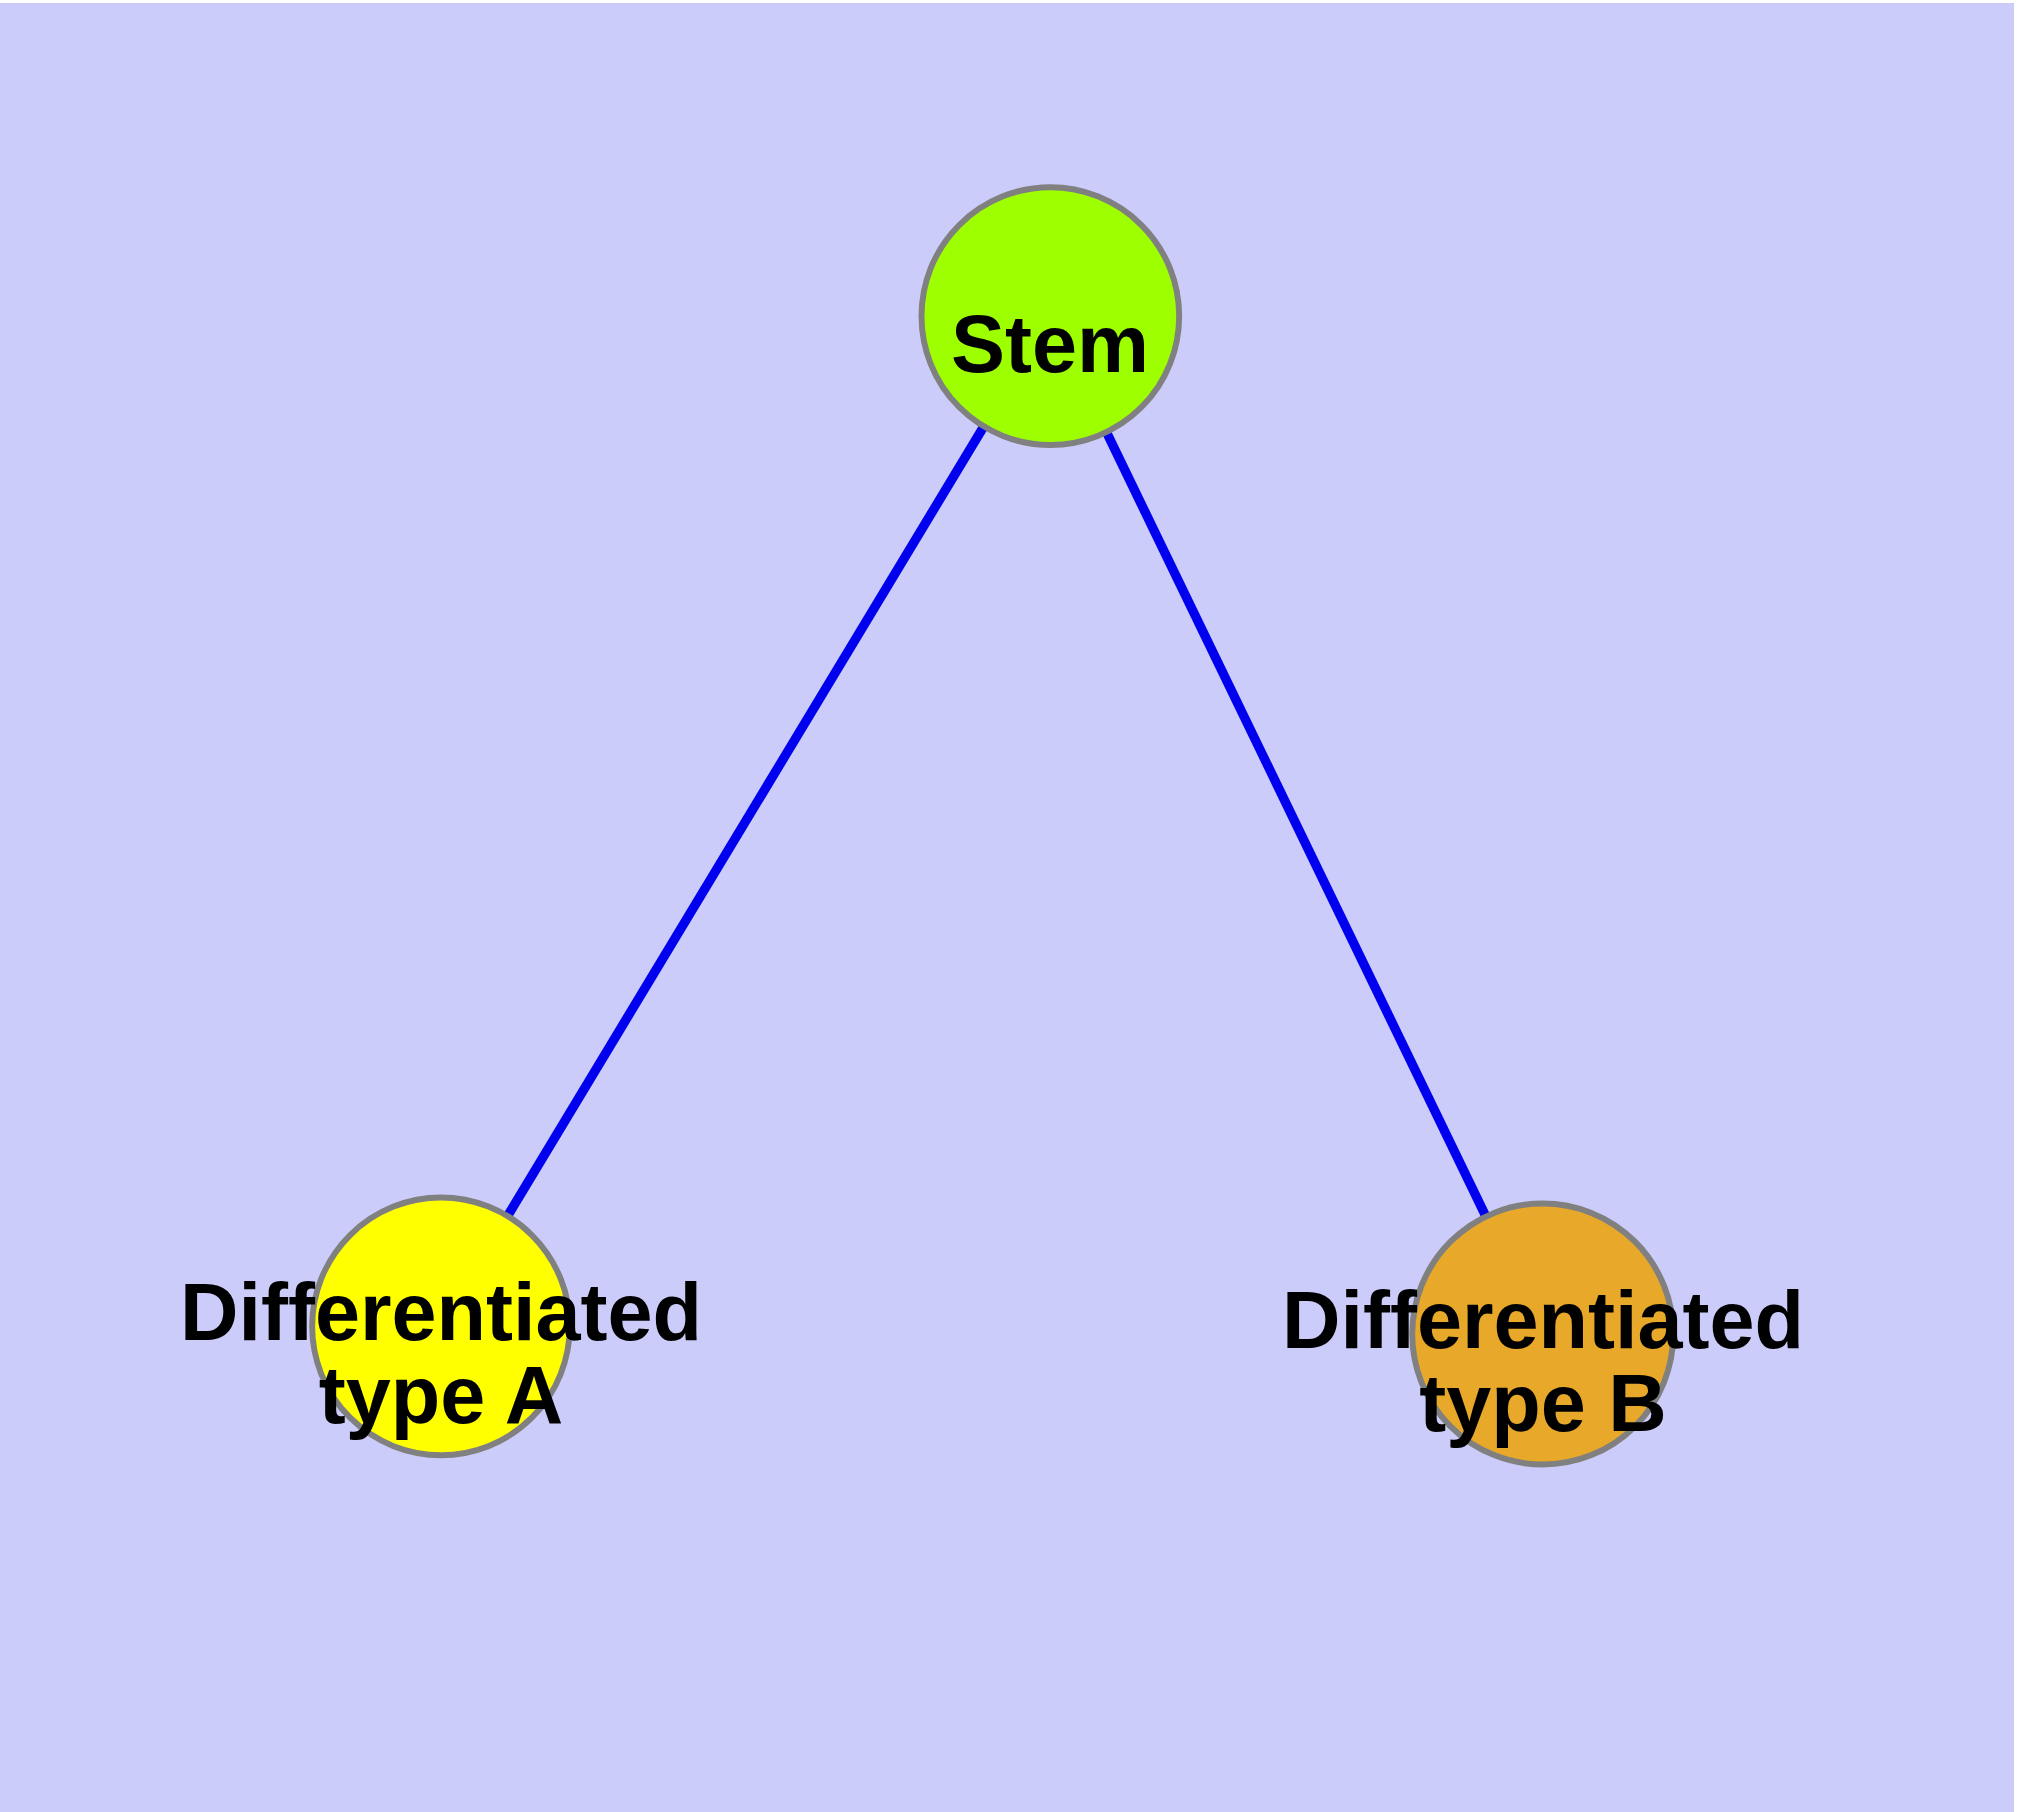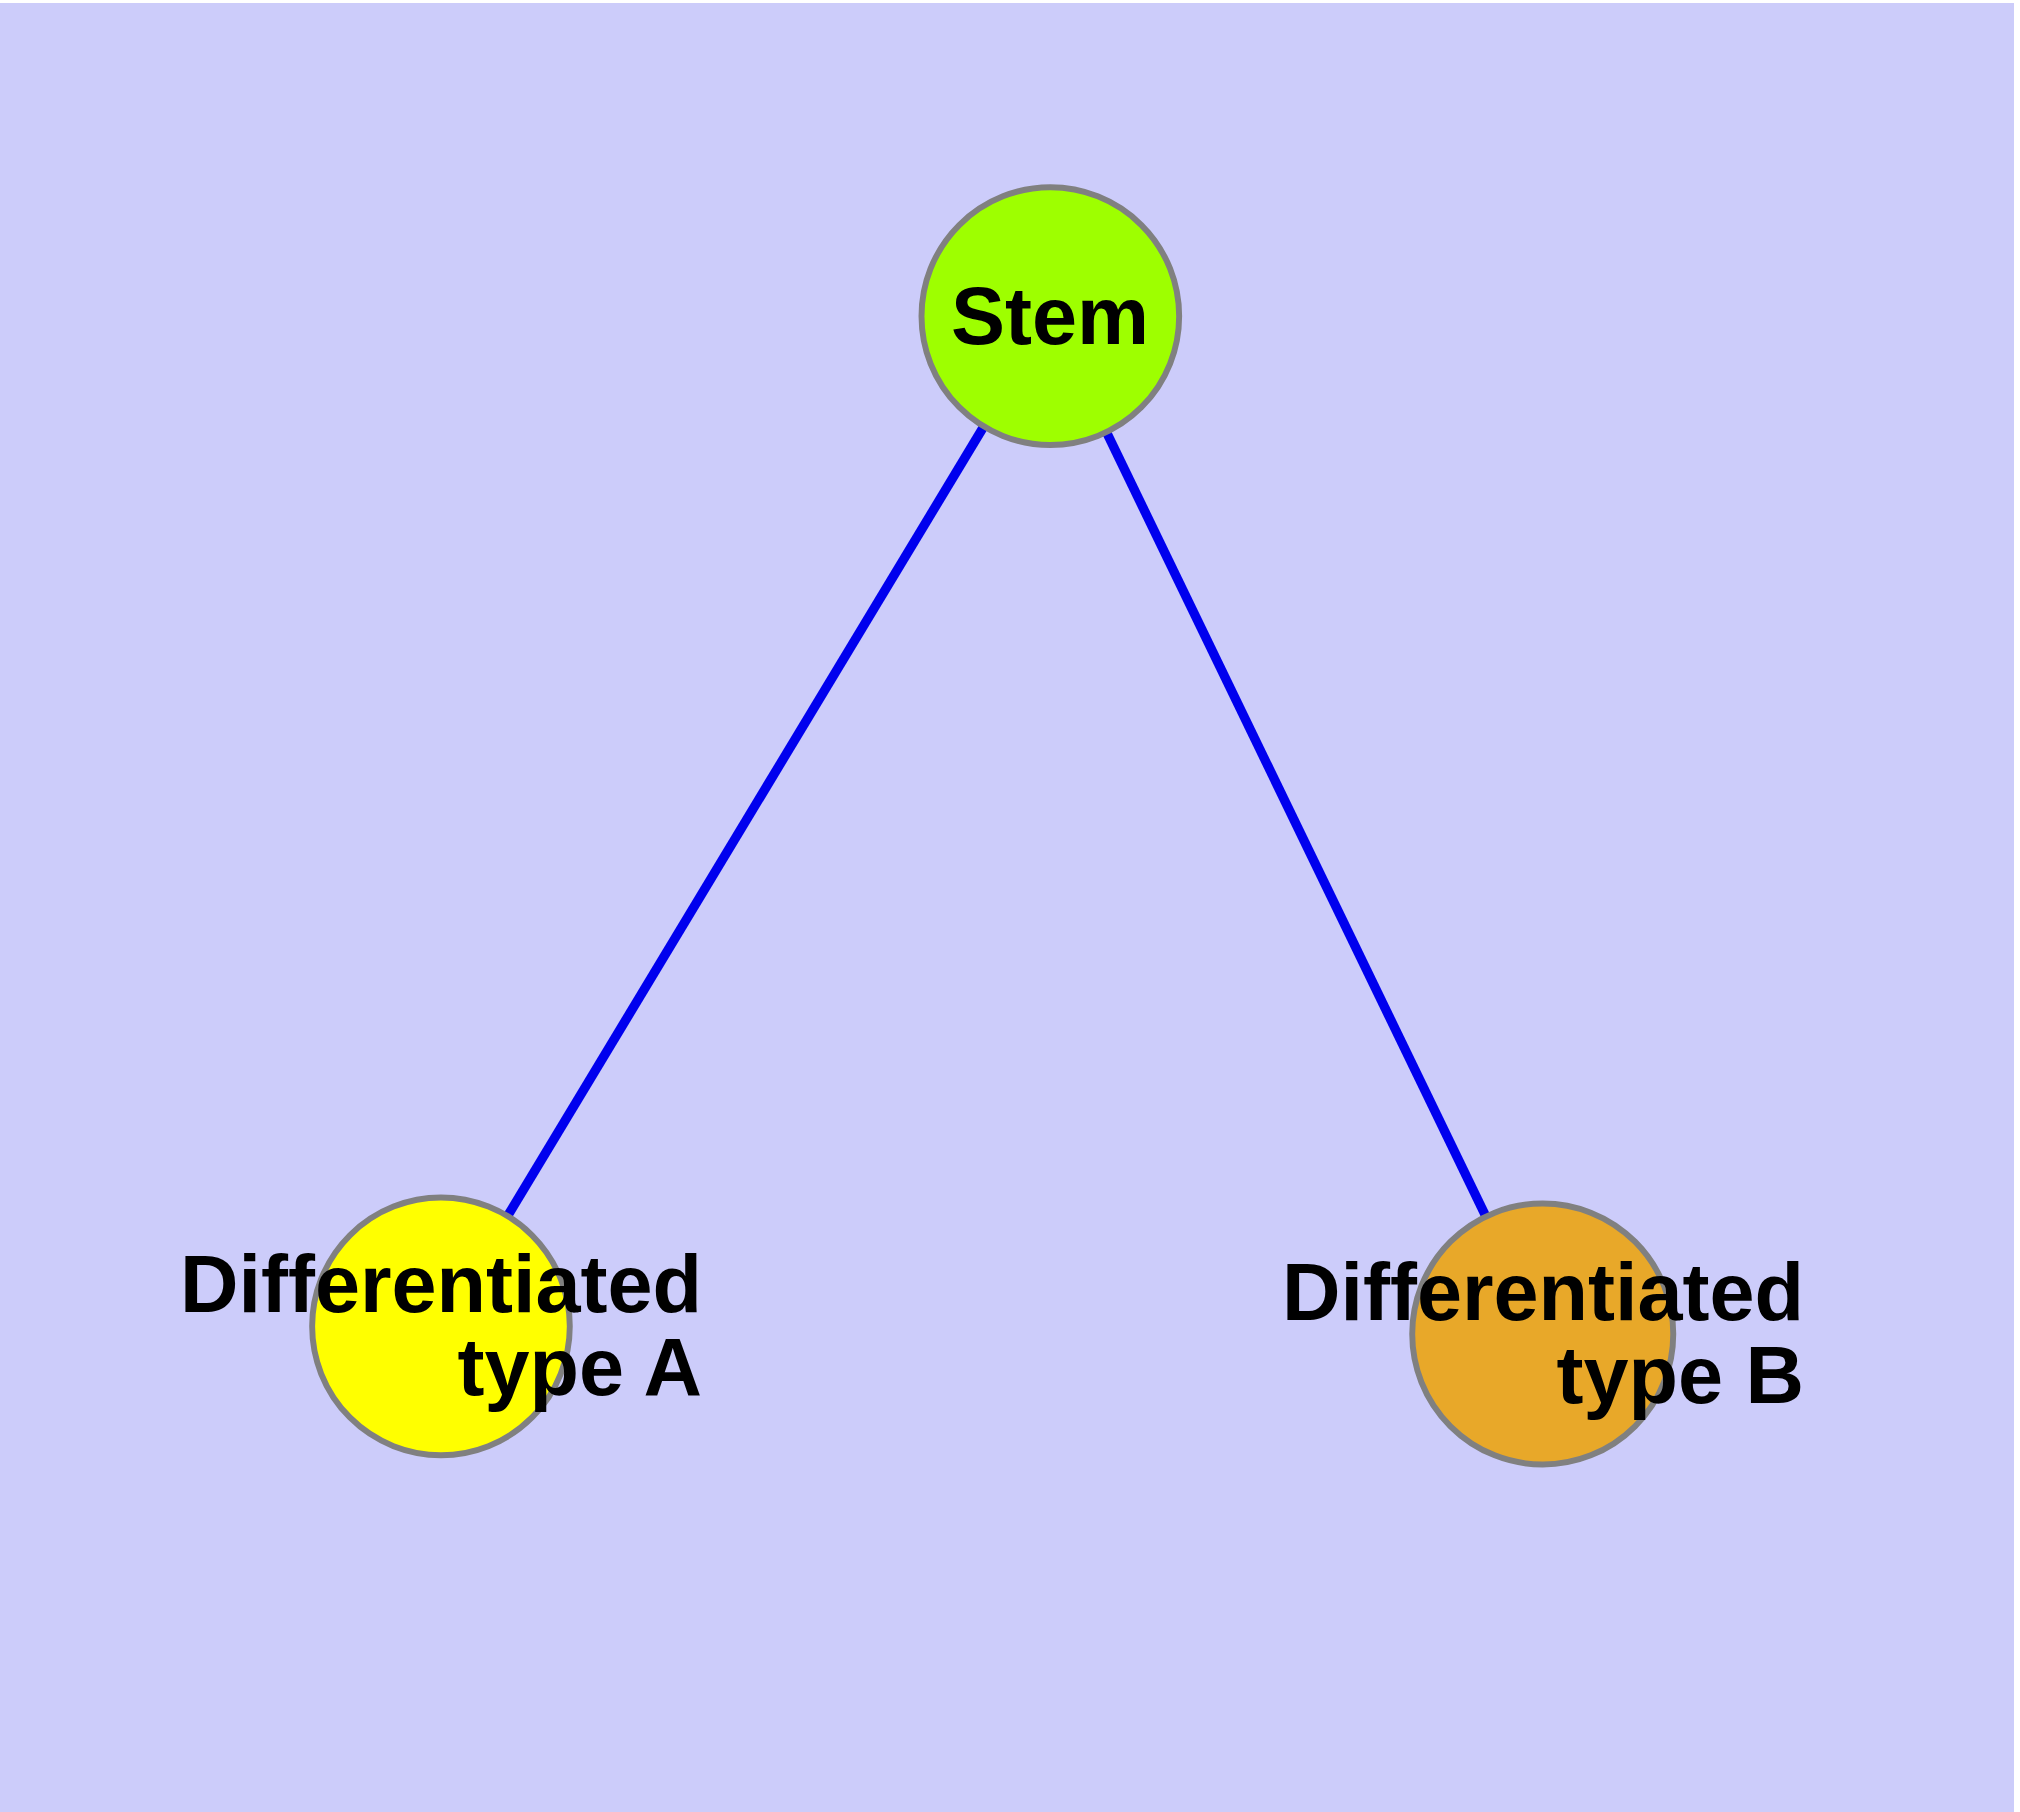--- a/index.html
+++ b/index.html
@@ -30,24 +30,25 @@
     width: 2021px;
     height: 1812px;
   }
   .node-label {
     position: absolute;
     color: #000000;
     font-family: "Liberation Sans", sans-serif;
     font-weight: bold;
     font-size: 81px;
     line-height: 1.02;
-    text-align: right;
+    text-align: center;
     white-space: pre;
     transform: translate(-50%, -50%);
     pointer-events: none;
+    margin-top: 28px;
   }
 </style>
 </head>
 <body>
 
 <div id="canvas">
 
   <div id="plot-background"></div>
 
   <svg id="graph-svg" viewBox="0 0 2384 2138">

